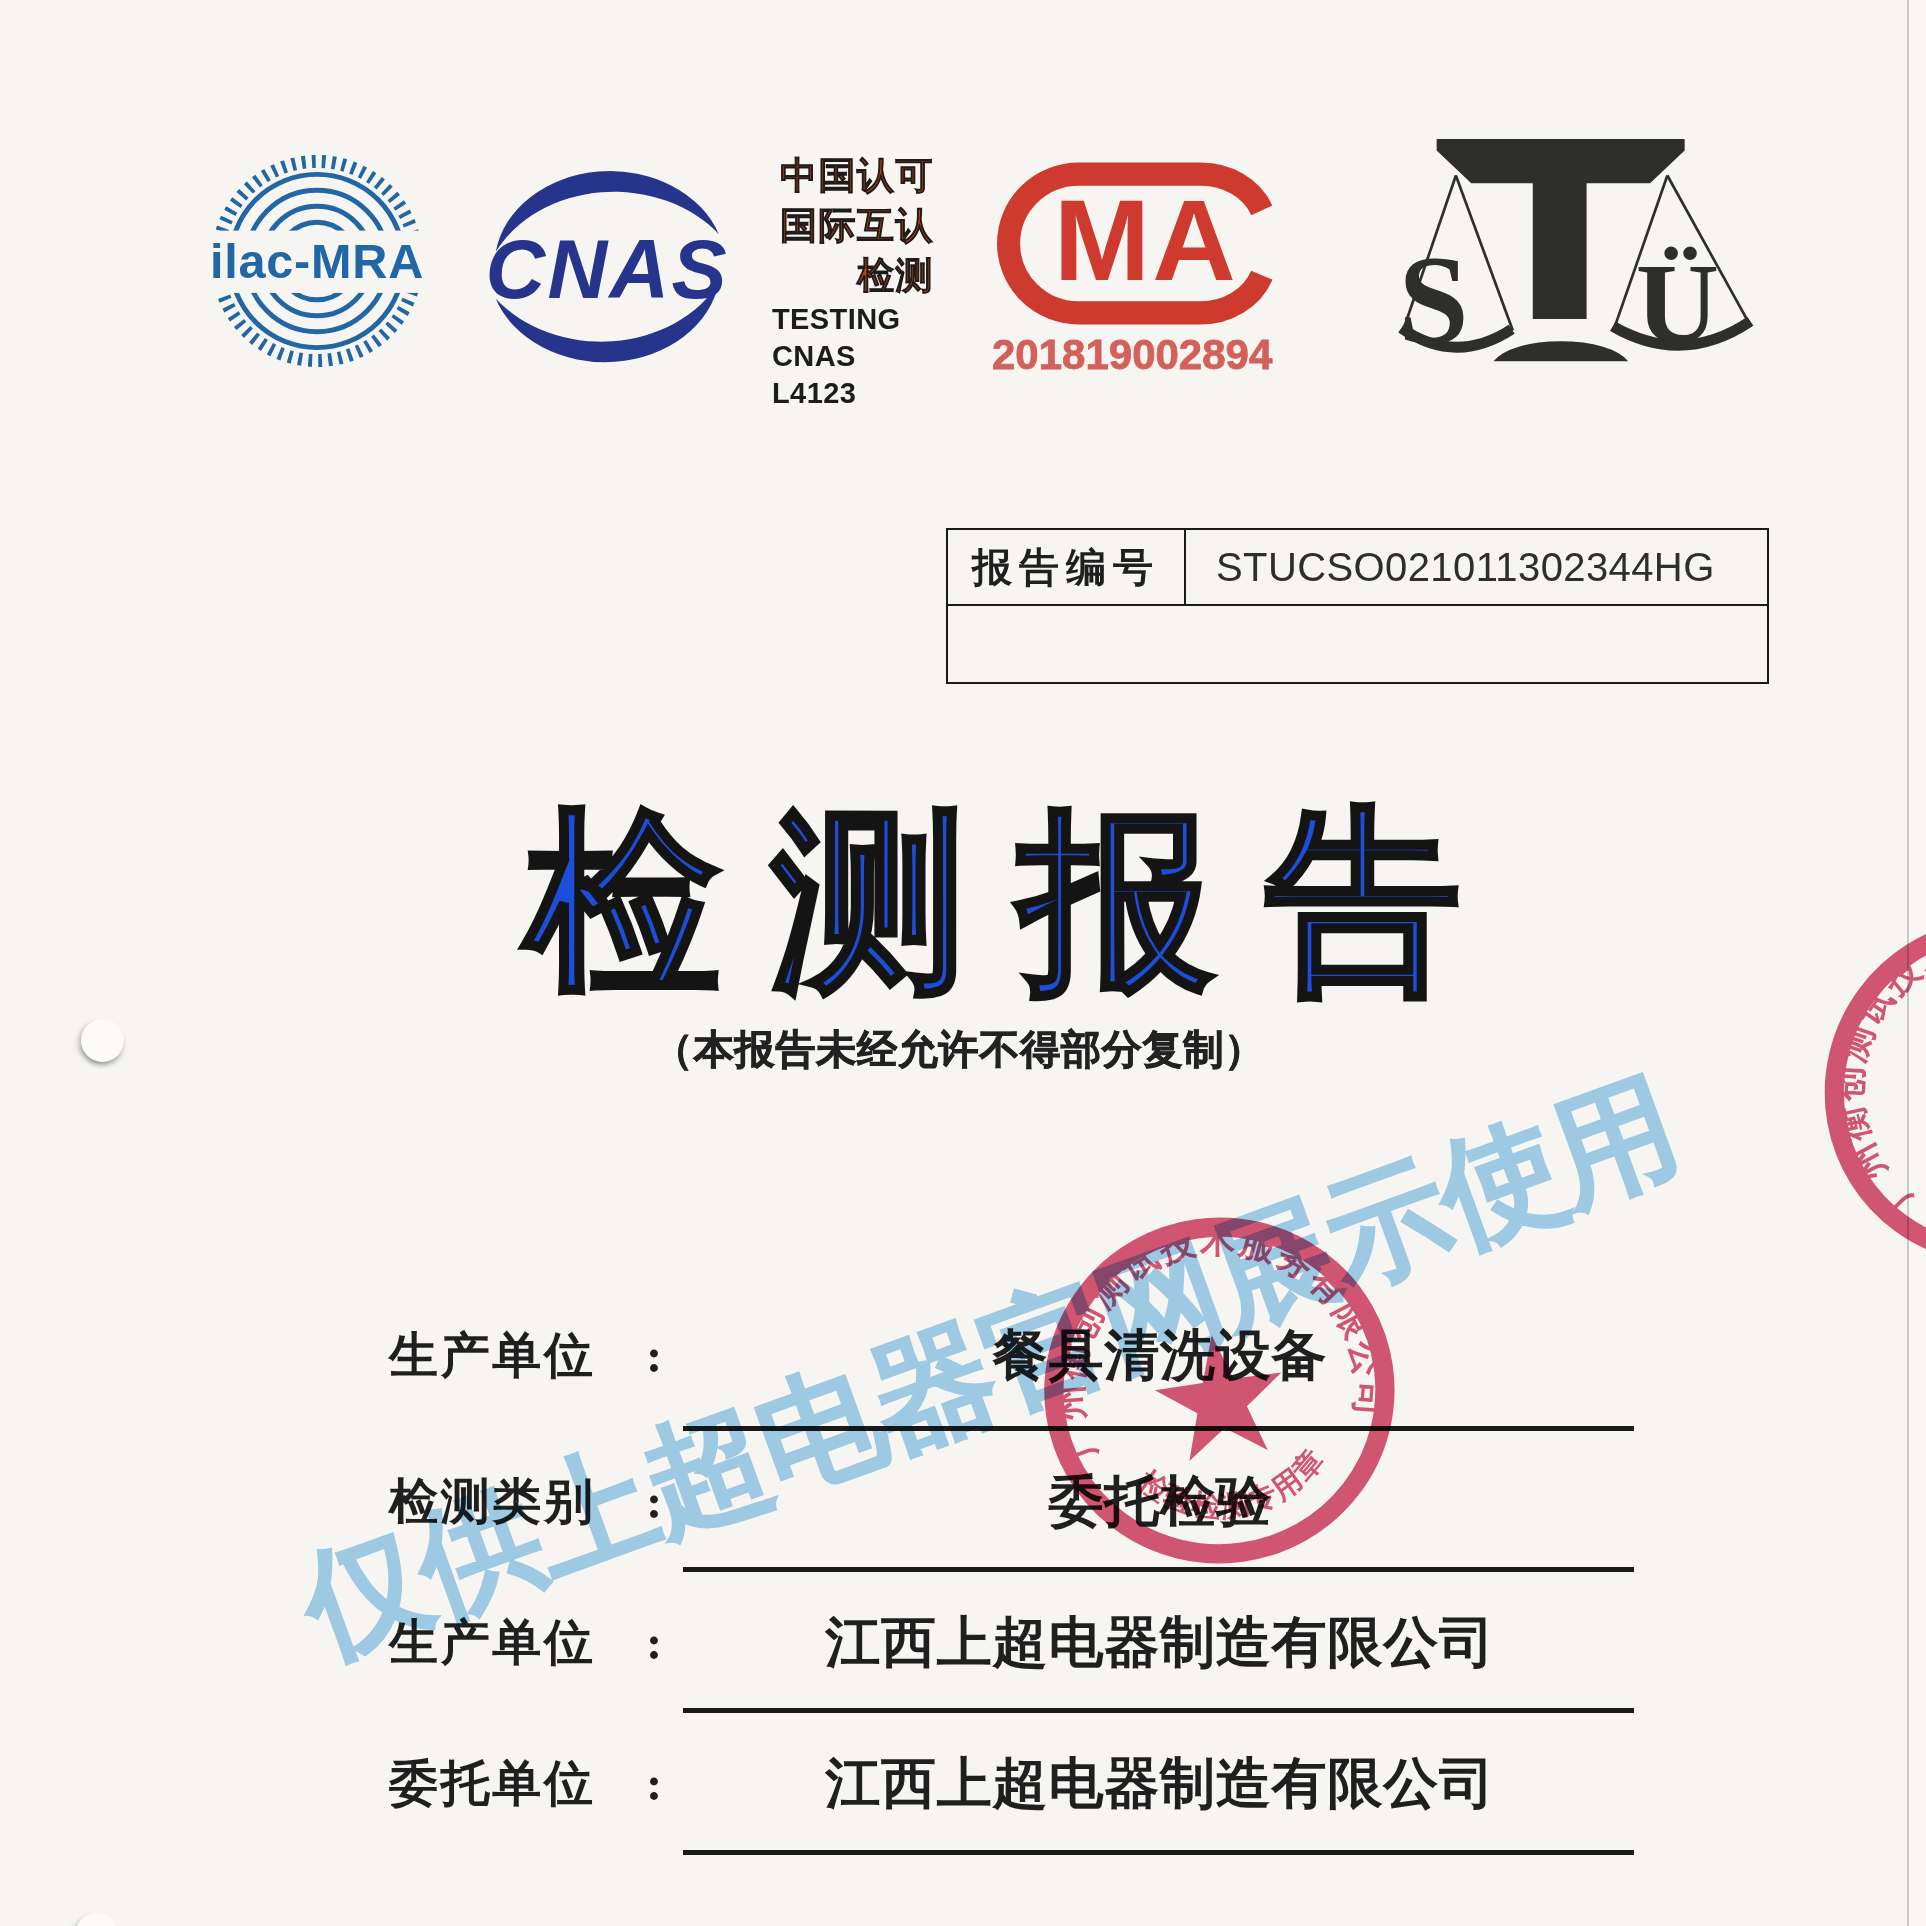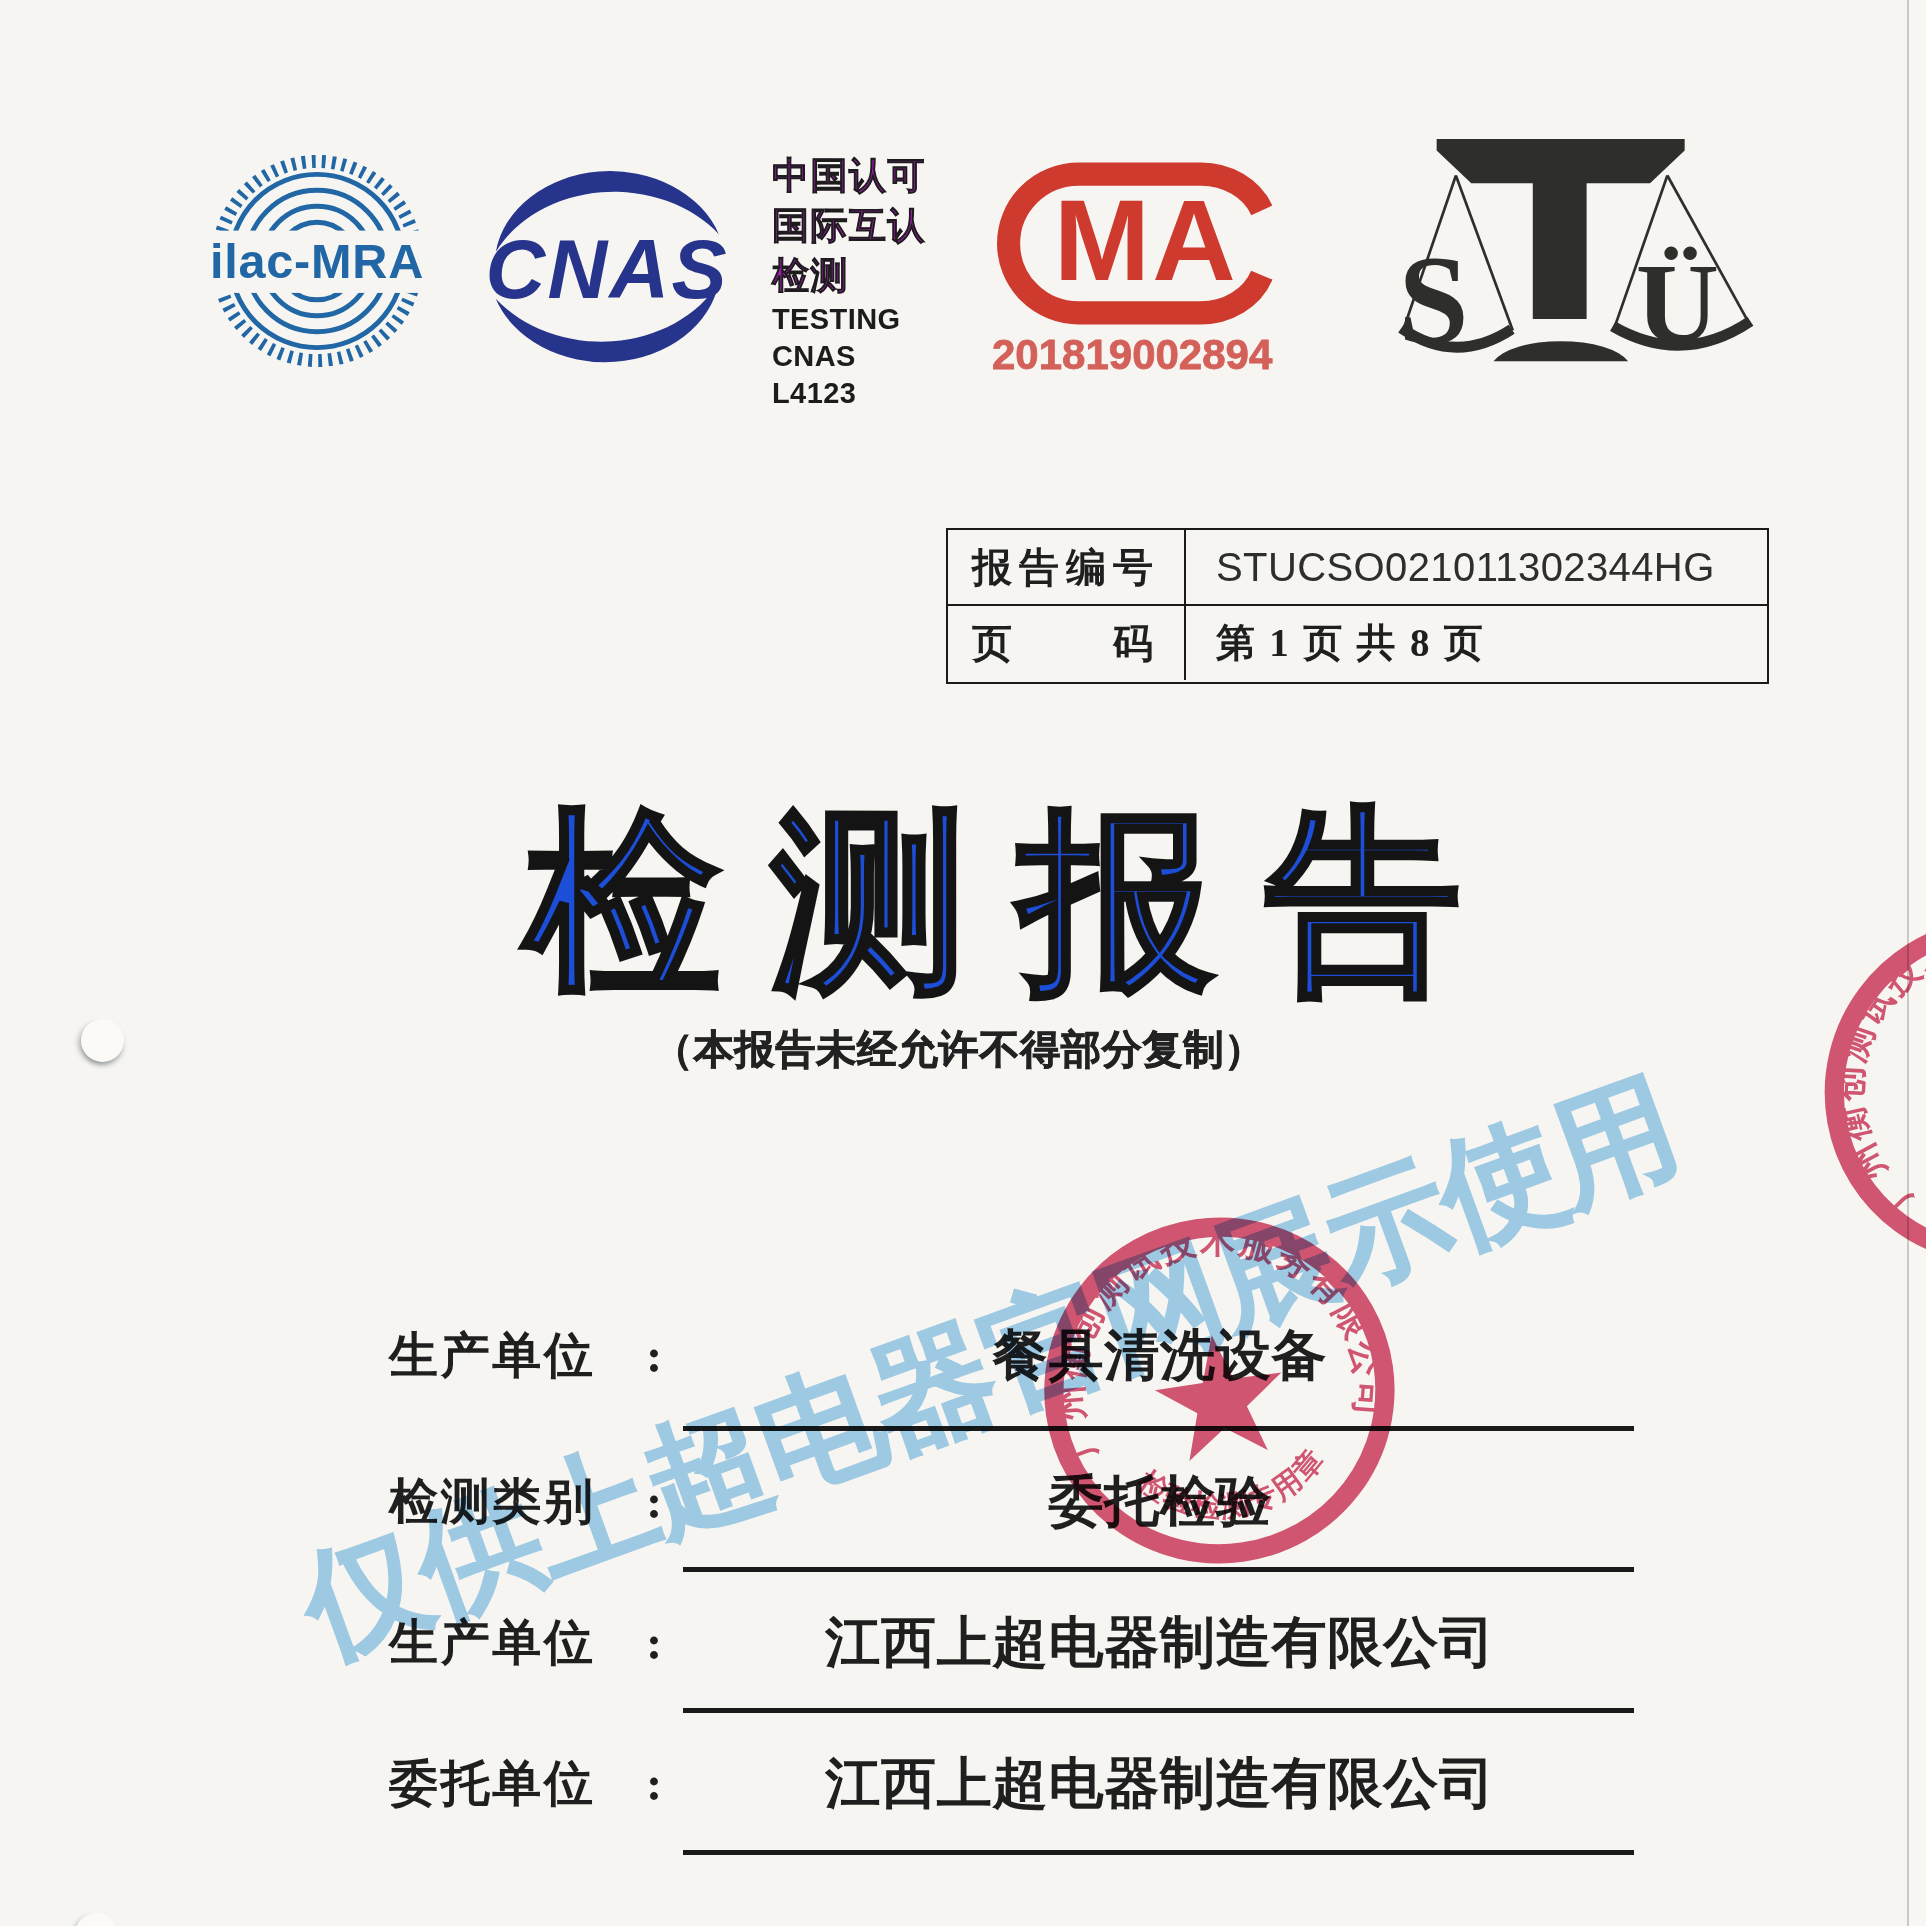--- a/index.html
+++ b/index.html
@@ -3,21 +3,21 @@
 <meta charset="utf-8">
 <style>
   html,body{margin:0;padding:0;background:#e9e8e4;}
   #page{
     position:relative;width:1965px;height:2702px;background:#f6f5f1;
     overflow:hidden;font-family:"Liberation Serif","DejaVu Serif",serif;color:#1f1f1f;
   }
   .abs{position:absolute;}
   
   .acc-lines{left:772px;top:151px;width:162px;font-family:"Liberation Sans","DejaVu Sans",sans-serif;}
-  .acc-cn{font-size:37px;line-height:50px;font-weight:700;color:#a21caf;letter-spacing:1.5px;-webkit-text-stroke:0.8px #1c1c1c;}
+  .acc-cn{font-size:37px;line-height:50px;font-weight:700;color:#c2410c;letter-spacing:1.5px;text-align:right;-webkit-text-stroke:0.8px #1c1c1c;}
   .acc-en{font-size:29px;line-height:37px;font-weight:700;color:#1c1c1c;letter-spacing:0.4px;}
   .cma-number{
     left:992px;top:331px;width:290px;font-family:"Liberation Sans","DejaVu Sans",sans-serif;
     font-size:42px;font-weight:700;color:#d4605a;text-align:justify;text-align-last:justify;
     -webkit-text-stroke:0.8px #d4605a;
   }
   
   .rtable{left:946px;top:528px;width:819px;height:152px;border:2.7px solid #1a1a1a;}
   .rrow{position:absolute;left:0;width:100%;height:74px;}
   .rrow.r1{top:0;border-bottom:2.7px solid #1a1a1a;}
@@ -140,28 +140,20 @@
 
   <div class="abs rtable content">
     <div class="rrow r1">
       <div class="rlabel">
         <span>报告编号</span>
       </div>
       <div class="rvalue">
         <span class="rv-number">STUCSO021011302344HG</span>
       </div>
     </div>
-    <div class="rrow r2">
-      <div class="rlabel" style="border-right:2.7px solid #1a1a1a;">
-        <span>页码</span>
-      </div>
-      <div class="rvalue">
-        <span class="rv-page">第 1 页 共 8 页</span>
-      </div>
-    </div>
   </div>
 
   <div class="abs title content">检测报告</div>
   <div class="abs subtitle content">（本报告未经允许不得部分复制）</div>
 
   <div class="abs frow content" style="top:1328px;">
     <div class="flabel">生产单位</div>
     <div class="fcolon">:</div>
     <div class="fvalue">餐具清洗设备</div>
   </div>

